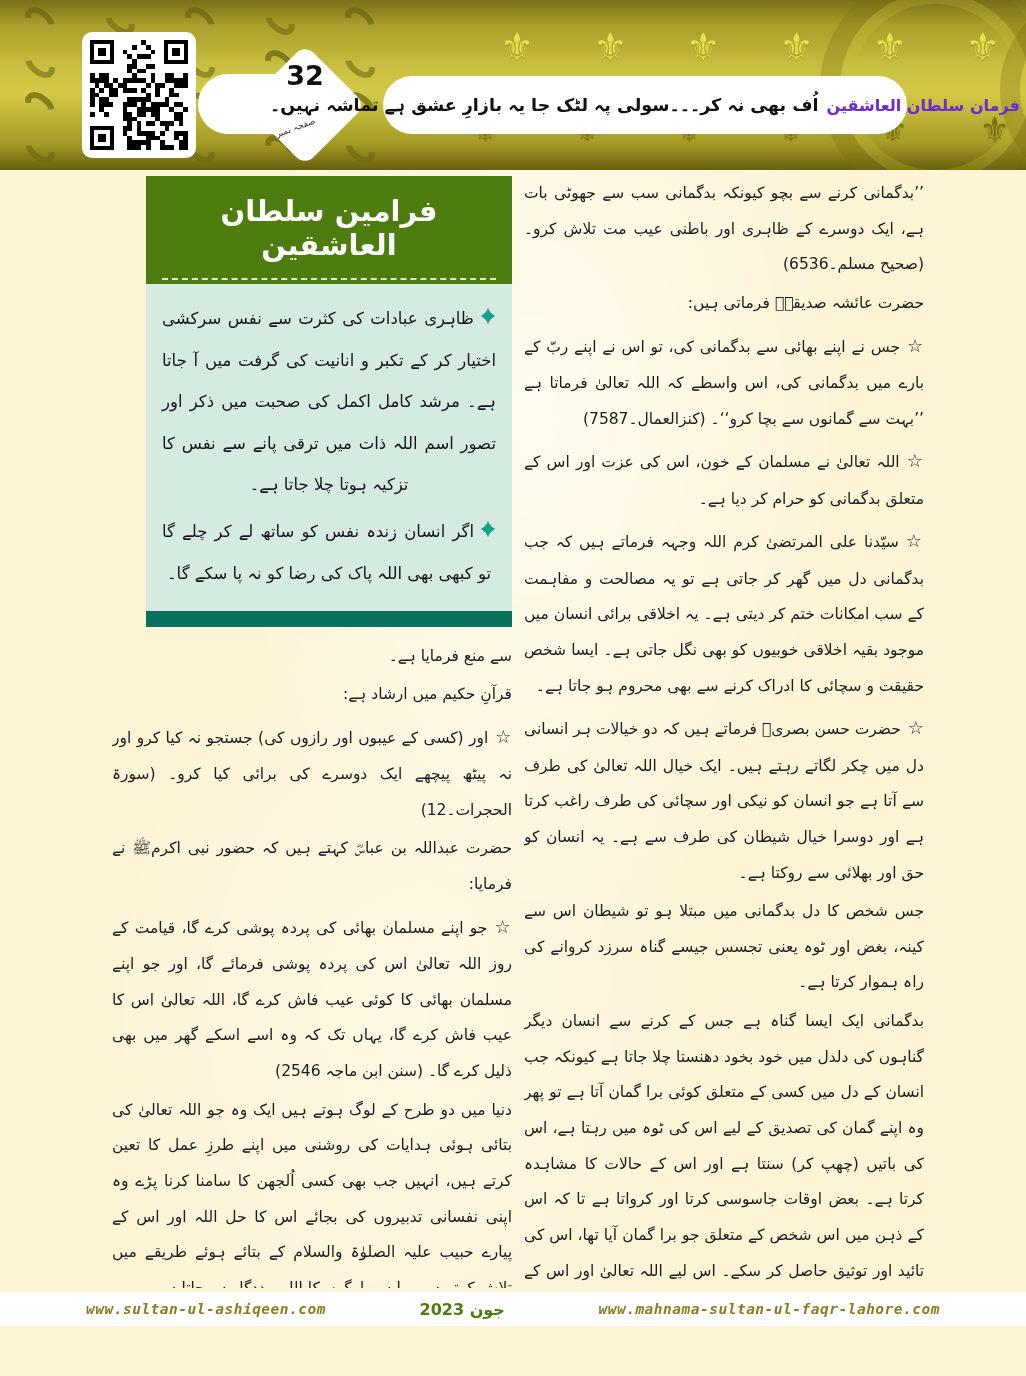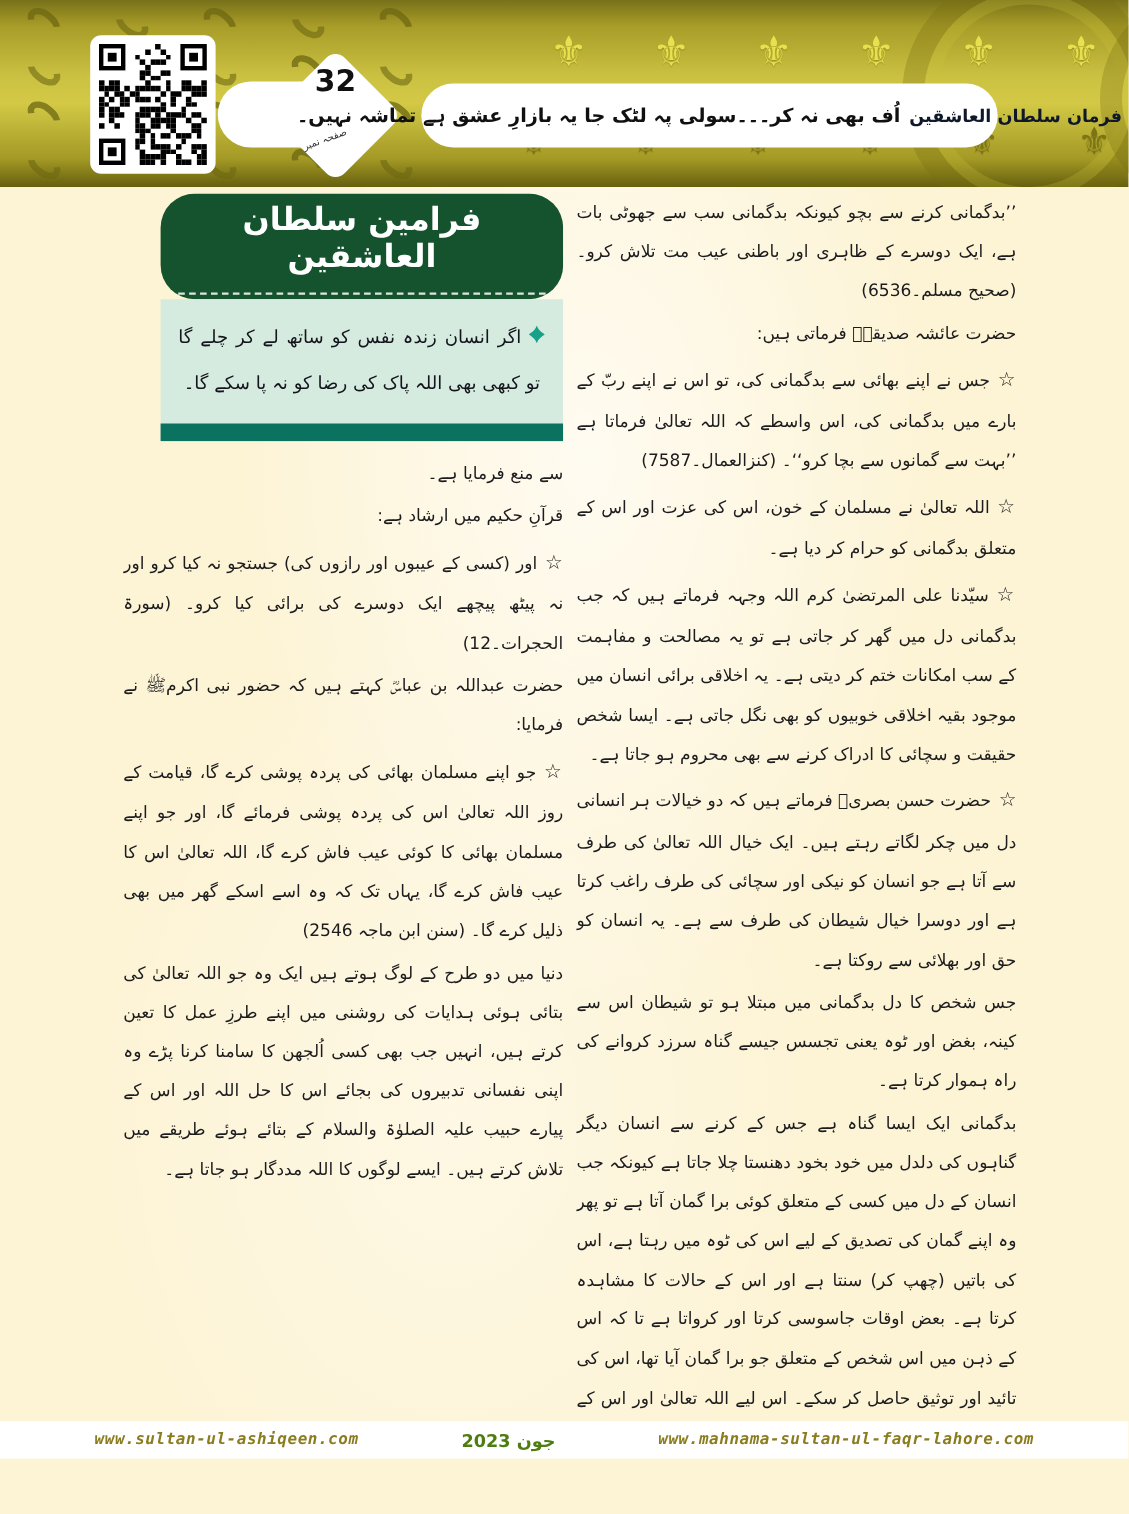--- a/index.html
+++ b/index.html
@@ -52,33 +52,33 @@
   .diamond { position:absolute; left:262px; top:62px; width:86px; height:86px; background:#fff;
     transform:rotate(45deg); border-radius:12px; z-index:6; }
   .diamond-text { position:absolute; left:262px; top:52px; width:86px; height:86px; z-index:7;
     display:flex; flex-direction:column; align-items:center; justify-content:center;gap:28px; }
   .page-num { font-size:27px; font-weight:bold; color:#111; line-height:1; }
   .page-num-label { font-size:9px; color:#333; direction:rtl; margin-top:2px; transform:rotate(-20deg) translateX(-10px); }
 
   .banner { position:absolute; left:383px; top:76px; width:524px; height:58px; background:#fff;
     border-radius:30px; z-index:6; display:flex; align-items:center; justify-content:center;
     direction:rtl; gap:8px; padding:0 20px; }
-  .banner-label { color:#0f172a; font-weight:bold; font-size:16px; white-space:nowrap; }
+  .banner-label { color:#6d28d9; font-weight:bold; font-size:16px; white-space:nowrap; }
   .banner-text { color:#101010; font-weight:bold; font-size:17.5px; white-space:nowrap; }
 
   
   .content { position:absolute; top:176px; left:112px; width:812px; height:1112px;
     display:flex; gap:12px; direction:rtl; }
   .col { width:400px; height:1112px; overflow:hidden; }
 
   .para { direction:rtl; text-align:justify; font-size:15.5px; line-height:2.3;
     color:#1c1c1e; margin:0 0 3px; }
   .para .star { font-size:18px; margin-left:7px; color:#222; }
 
-  .title-box { background:#14532d; margin-left:34px; padding:0 16px 4px;border-radius:31px; }
+  .title-box { background:#4d7c0f; margin-left:34px; padding:12px 16px 4px; }
   .title-inner { color:#fff; text-align:center; font-size:29px; font-weight:bold;
     padding:6px 0 16px; border-bottom:2px dashed rgba(255,255,255,.85); direction:rtl; }
   .mint-box { background:#d6ebdf; margin-left:34px; padding:14px 16px 10px;
     border-bottom:16px solid #0c7260; margin-bottom:12px; }
   .quote { direction:rtl; text-align:justify; text-align-last:center; font-size:16.5px;
     line-height:2.5; color:#14141c; margin-bottom:6px; }
   .quote .orn { display:inline-block; vertical-align:middle; margin-left:6px; }
 
   
   .footer { position:absolute; top:1292px; left:0; width:1026px; height:30px; background:#fff;
@@ -652,20 +652,23 @@
       <div class="para"><span class="star">☆</span><span class="ptext">حضرت حسن بصریؒ فرماتے ہیں کہ دو خیالات ہر انسانی دل میں چکر لگاتے رہتے ہیں۔ ایک خیال اللہ تعالیٰ کی طرف سے آتا ہے جو انسان کو نیکی اور سچائی کی طرف راغب کرتا ہے اور دوسرا خیال شیطان کی طرف سے ہے۔ یہ انسان کو حق اور بھلائی سے روکتا ہے۔</span></div>
       <div class="para"><span class="ptext">جس شخص کا دل بدگمانی میں مبتلا ہو تو شیطان اس سے کینہ، بغض اور ٹوہ یعنی تجسس جیسے گناہ سرزد کروانے کی راہ ہموار کرتا ہے۔</span></div>
       <div class="para"><span class="ptext">بدگمانی ایک ایسا گناہ ہے جس کے کرنے سے انسان دیگر گناہوں کی دلدل میں خود بخود دھنستا چلا جاتا ہے کیونکہ جب انسان کے دل میں کسی کے متعلق کوئی برا گمان آتا ہے تو پھر وہ اپنے گمان کی تصدیق کے لیے اس کی ٹوہ میں رہتا ہے، اس کی باتیں (چھپ کر) سنتا ہے اور اس کے حالات کا مشاہدہ کرتا ہے۔ بعض اوقات جاسوسی کرتا اور کرواتا ہے تا کہ اس کے ذہن میں اس شخص کے متعلق جو برا گمان آیا تھا، اس کی تائید اور توثیق حاصل کر سکے۔ اس لیے اللہ تعالیٰ اور اس کے نبیؐ نے بدگمانی کے بعد تجسس کرنے یعنی کسی کی ٹوہ میں لگے رہنے</span></div>
     </div>
 
   <div class="col">
     <div class="title-box">
       <div class="title-inner">فرامین سلطان العاشقین</div>
     </div>
     <div class="mint-box">
+        <div class="quote"><span class="orn"><svg width="16" height="18" viewBox="0 0 20 22">
+              <path d="M10 1 C8.5 6 4 9 1 11 C4 13 8.5 16 10 21 C11.5 16 16 13 19 11 C16 9 11.5 6 10 1 Z M10 5 C9 8 6.5 10 4.8 11 C6.5 12 9 14 10 17 C11 14 13.5 12 15.2 11 C13.5 10 11 8 10 5 Z" fill="#17a188"></path>
+            </svg></span><span class="ptext">ظاہری عبادات کی کثرت سے نفس سرکشی اختیار کر کے تکبر و انانیت کی گرفت میں آ جاتا ہے۔ مرشد کامل اکمل کی صحبت میں ذکر اور تصور اسم اللہ ذات میں ترقی پانے سے نفس کا تزکیہ ہوتا چلا جاتا ہے۔</span></div>
         <div class="quote"><span class="orn"><svg width="16" height="18" viewBox="0 0 20 22">
               <path d="M10 1 C8.5 6 4 9 1 11 C4 13 8.5 16 10 21 C11.5 16 16 13 19 11 C16 9 11.5 6 10 1 Z M10 5 C9 8 6.5 10 4.8 11 C6.5 12 9 14 10 17 C11 14 13.5 12 15.2 11 C13.5 10 11 8 10 5 Z" fill="#17a188"></path>
             </svg></span><span class="ptext">اگر انسان زندہ نفس کو ساتھ لے کر چلے گا تو کبھی بھی اللہ پاک کی رضا کو نہ پا سکے گا۔</span></div>
       </div>
     <div>
         <div class="para"><span class="ptext">سے منع فرمایا ہے۔</span></div>
         <div class="para"><span class="ptext">قرآنِ حکیم میں ارشاد ہے:</span></div>
         <div class="para"><span class="star">☆</span><span class="ptext">اور (کسی کے عیبوں اور رازوں کی) جستجو نہ کیا کرو اور نہ پیٹھ پیچھے ایک دوسرے کی برائی کیا کرو۔ (سورۃ الحجرات۔12)</span></div>
         <div class="para"><span class="ptext">حضرت عبداللہ بن عباسؓ کہتے ہیں کہ حضور نبی اکرمﷺ نے فرمایا:</span></div>
         <div class="para"><span class="star">☆</span><span class="ptext">جو اپنے مسلمان بھائی کی پردہ پوشی کرے گا، قیامت کے روز اللہ تعالیٰ اس کی پردہ پوشی فرمائے گا، اور جو اپنے مسلمان بھائی کا کوئی عیب فاش کرے گا، اللہ تعالیٰ اس کا عیب فاش کرے گا، یہاں تک کہ وہ اسے اسکے گھر میں بھی ذلیل کرے گا۔ (سنن ابن ماجہ 2546)</span></div>

